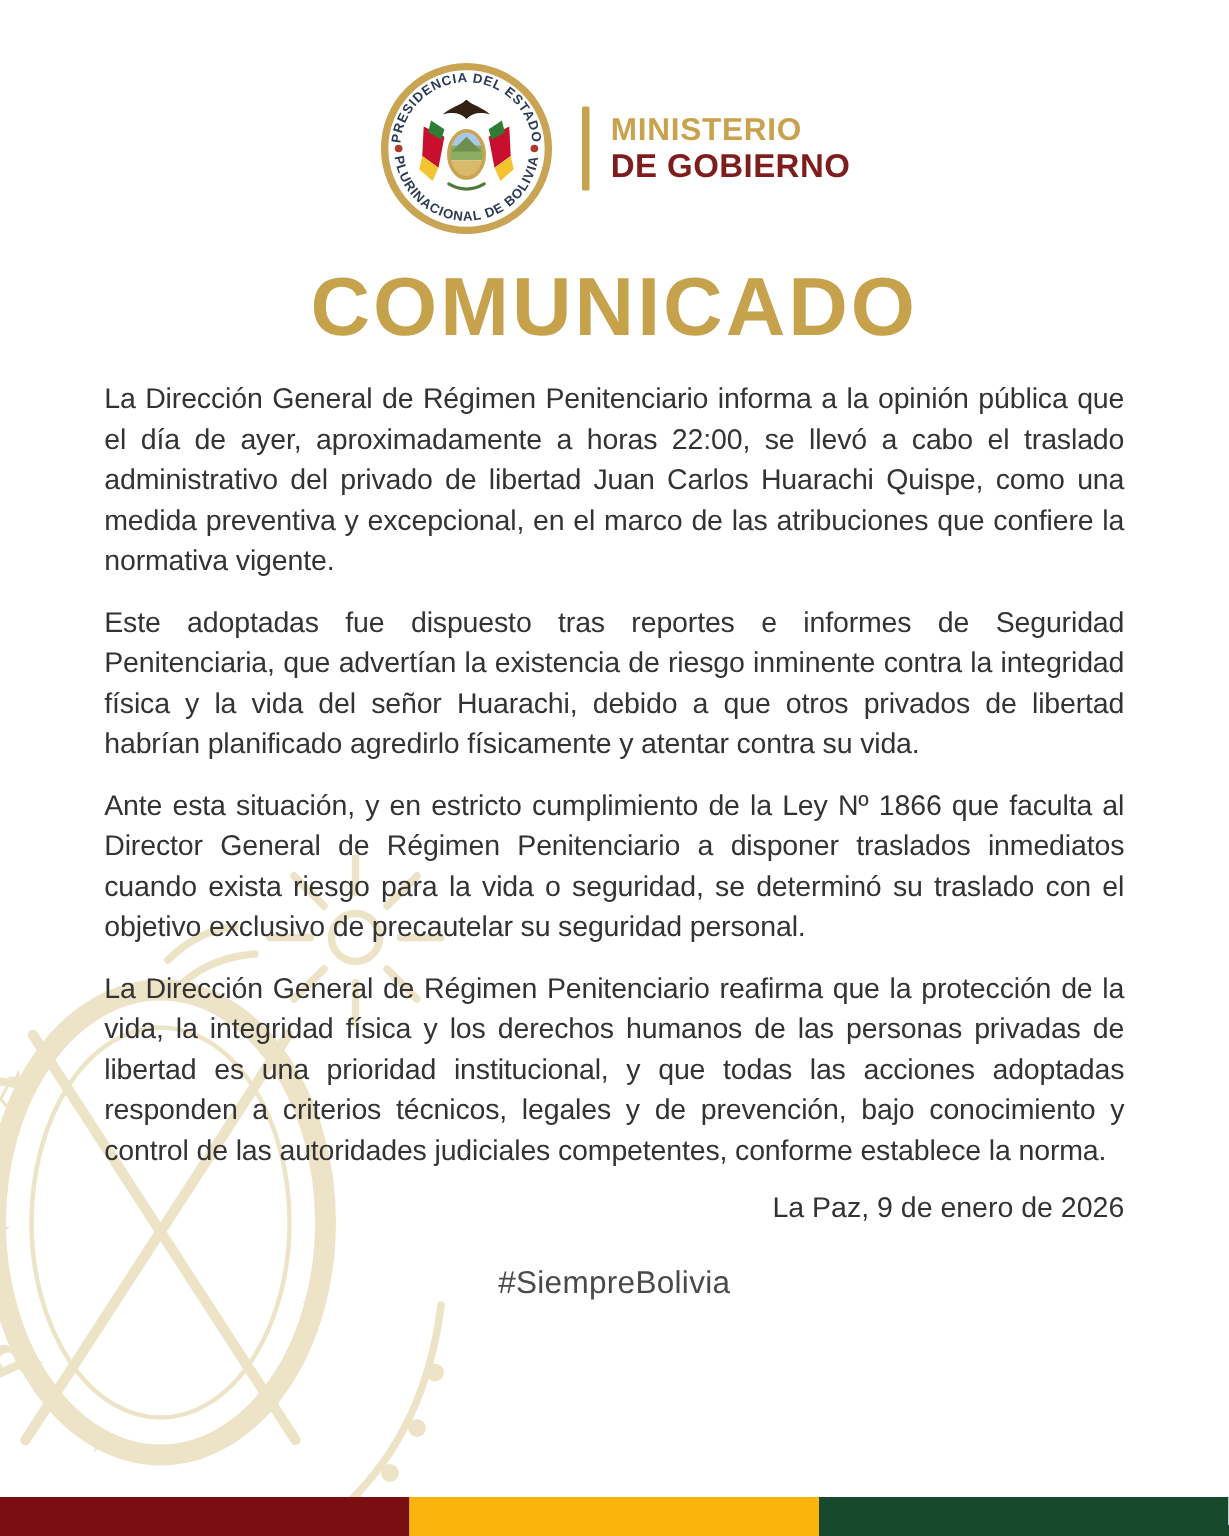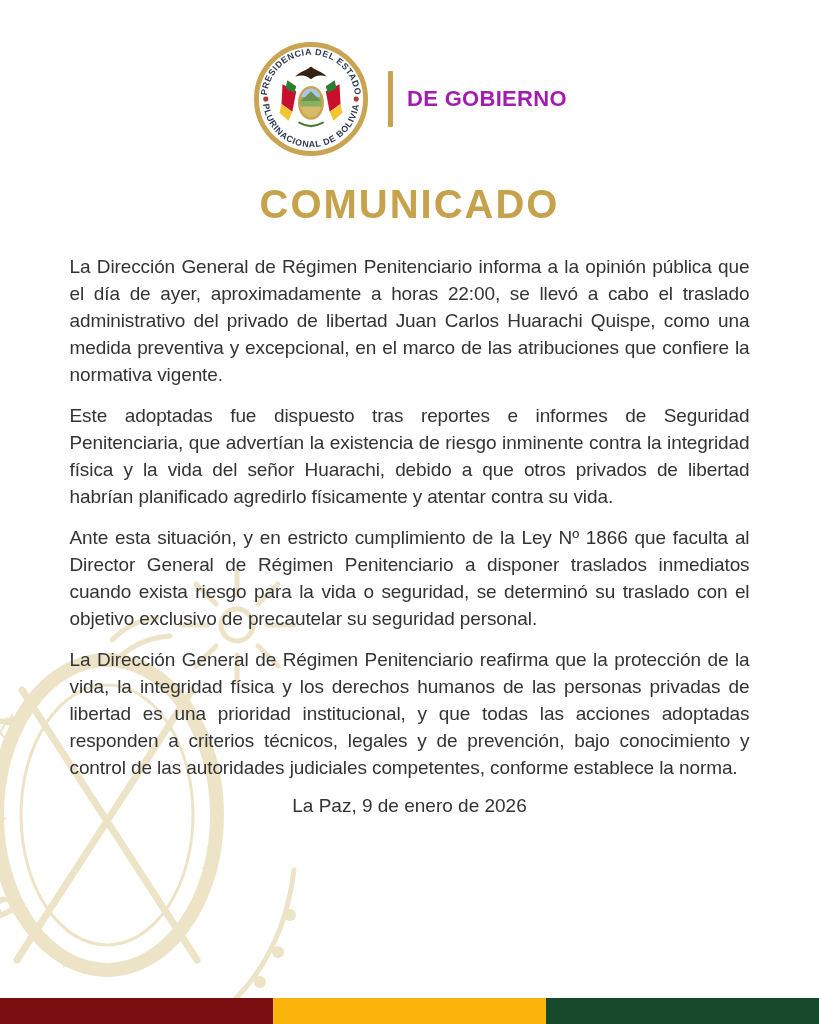--- a/index.html
+++ b/index.html
@@ -22,30 +22,30 @@
   }
   .seal{width:118px;height:118px;display:block;}
   .ministry{display:flex;align-items:center;gap:14px;}
   .ministry-bar{width:5px;height:56px;border-radius:1px;}
   .ministry-text{display:flex;flex-direction:column;line-height:24px;}
   .ministry-line1{font-size:21px;font-weight:bold;letter-spacing:.5px;}
   .ministry-line2{font-size:22px;font-weight:bold;letter-spacing:.3px;}
   
   .title{
     margin-top:20px;text-align:center;
-    font-size:40px;font-weight:bold;letter-spacing:2px;line-height:52px;
+    font-size:55px;font-weight:bold;letter-spacing:2px;line-height:52px;
   }
   
   .content{width:680px;margin:23px auto 12px auto;}
   .content p{
     margin:0 0 14px 0;font-size:19px;line-height:27px;
     text-align:justify;color:#333333;letter-spacing:-0.1px;
   }
   .dateline{
-    width:680px;margin:6px auto 0 auto;text-align:center;
+    width:680px;margin:6px auto 0 auto;text-align:right;
     font-size:19px;color:#333333;
   }
   .hashtag{
     margin-top:27px;text-align:center;
     font-size:21px;color:#4a4a4a;letter-spacing:.2px;
   }
   
   .stripe{
     position:absolute;left:0;bottom:0;width:819px;height:26px;
     display:flex;z-index:2;
@@ -145,36 +145,38 @@
         </g>
         <ellipse cx="0" cy="4" rx="12" ry="16" fill="none" stroke="#C9A452" stroke-width="2.4"></ellipse>
 
         <path d="M -12,24 Q 0,31 12,24" fill="none" stroke="#4E7A3A" stroke-width="2.2" stroke-linecap="round"></path>
       </g>
     </svg>
 
     <div class="ministry">
       <div class="ministry-bar" style="background: rgb(201, 162, 78);"></div>
       <div class="ministry-text">
-        <span class="ministry-line2" style="color: #a21caf; text-align: center;">DE GOBIERNO</span>
+        <span class="ministry-line1" style="color: rgb(201, 162, 78);">MINISTERIO</span>
+        <span class="ministry-line2" style="color: #7f1d1d; text-align: center;">DE GOBIERNO</span>
       </div>
     </div>
   </div>
 
   <div class="title" style="color: rgb(199, 162, 76);">COMUNICADO</div>
 
   <div class="content">
     <p>La Dirección General de Régimen Penitenciario informa a la opinión pública que el día de ayer, aproximadamente a horas 22:00, se llevó a cabo el traslado administrativo del privado de libertad Juan Carlos Huarachi Quispe, como una medida preventiva y excepcional, en el marco de las atribuciones que confiere la normativa vigente.</p>
     <p>Este adoptadas fue dispuesto tras reportes e informes de Seguridad Penitenciaria, que advertían la existencia de riesgo inminente contra la integridad física y la vida del señor Huarachi, debido a que otros privados de libertad habrían planificado agredirlo físicamente y atentar contra su vida.</p>
     <p>Ante esta situación, y en estricto cumplimiento de la Ley Nº 1866 que faculta al Director General de Régimen Penitenciario a disponer traslados inmediatos cuando exista riesgo para la vida o seguridad, se determinó su traslado con el objetivo exclusivo de precautelar su seguridad personal.</p>
     <p>La Dirección General de Régimen Penitenciario reafirma que la protección de la vida, la integridad física y los derechos humanos de las personas privadas de libertad es una prioridad institucional, y que todas las acciones adoptadas responden a criterios técnicos, legales y de prevención, bajo conocimiento y control de las autoridades judiciales competentes, conforme establece la norma.</p>
   </div>
 
   <div class="dateline">La Paz, 9 de enero de 2026</div>
 
+  <div class="hashtag">#SiempreBolivia</div>
 
 </div>
 
 <div class="stripe">
   <div class="stripe-seg" style="background: rgb(122, 14, 16);"></div>
   <div class="stripe-seg" style="background: rgb(251, 180, 11);"></div>
   <div class="stripe-seg" style="background: rgb(23, 74, 44);"></div>
 </div>
 
 </body></html>

